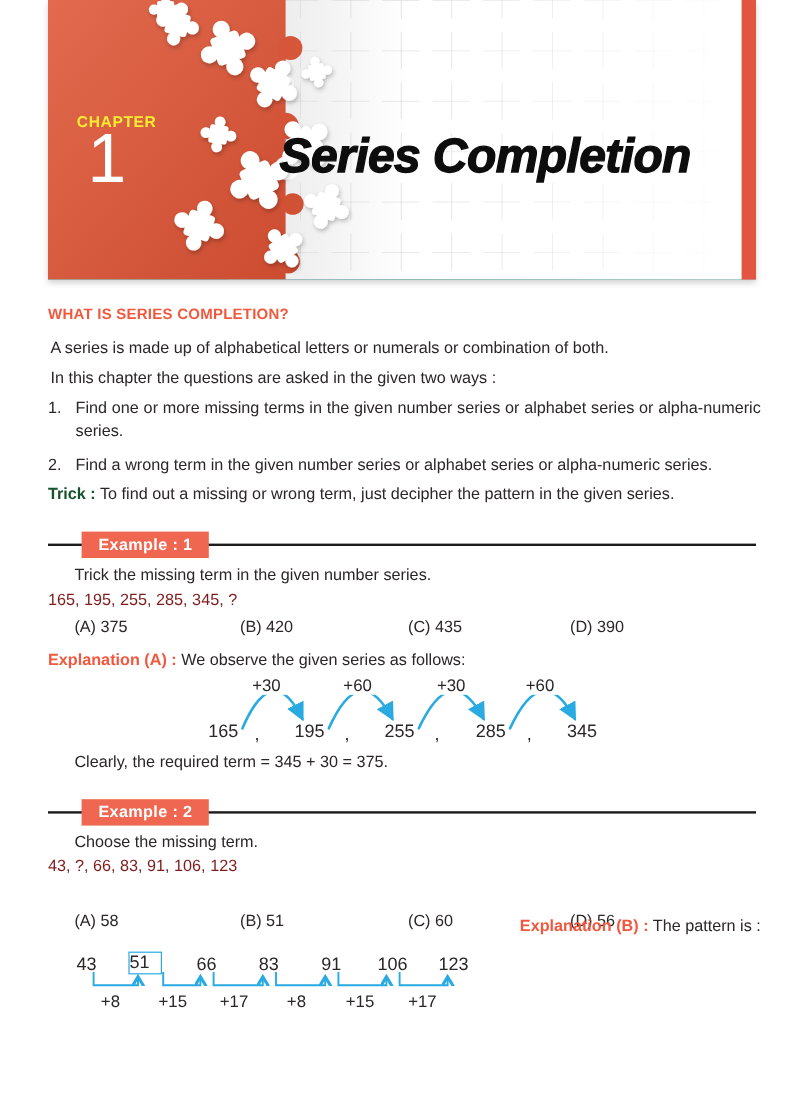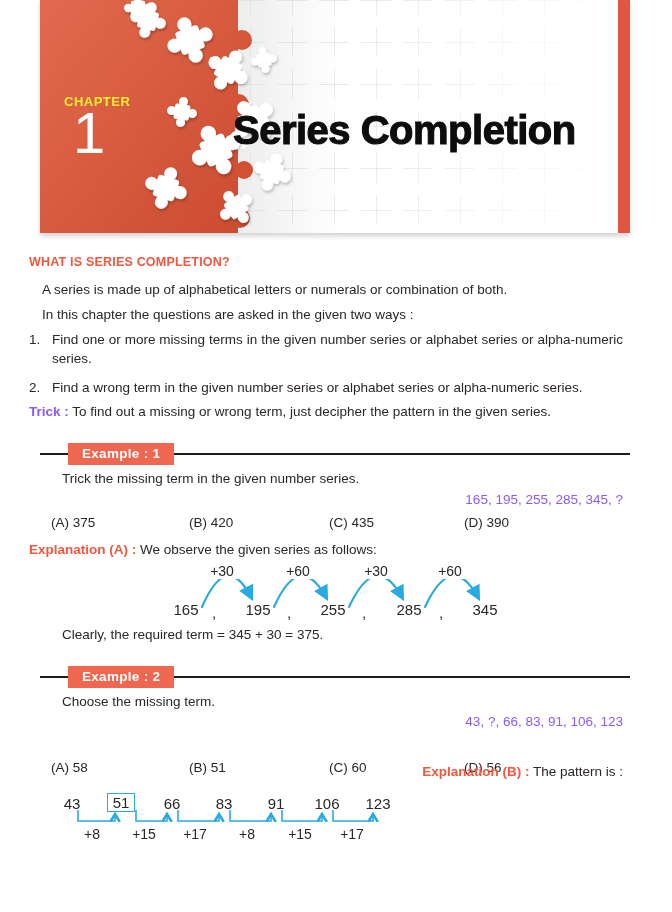--- a/index.html
+++ b/index.html
@@ -9,27 +9,27 @@
   
   .chapter-header{position:absolute;left:40px;top:0;width:590px;height:233px;background:#0f766e;
                   box-shadow:0 3px 5px rgba(0,0,0,0.18);}
   .chapter-header svg.art{position:absolute;left:0;top:0;}
   .chapter-label{position:absolute;left:24px;top:94px;font-size:13px;font-weight:bold;
                  color:#f9ed32;letter-spacing:.5px;z-index:3;}
   .chapter-number{position:absolute;left:33px;top:104px;font-size:58px;color:#ffffff;
                   font-weight:400;z-index:3;line-height:1;}
   .chapter-title{position:absolute;left:193px;top:108px;font-size:40px;font-weight:700;
                  color:#0d0d0d;-webkit-text-stroke:1.1px #0d0d0d;letter-spacing:-.5px;
-                 z-index:3;white-space:nowrap;}
+                 z-index:3;white-space:nowrap;font-style:italic;}
   .edge-strip{position:absolute;right:0;top:0;width:12px;height:233px;background:#e25540;z-index:2;}
 
   
-  .abs{position:absolute;left:29px;width:594px;}
+  .abs{position:absolute;left:40px;width:594px;}
   .h-orange{color:#f2583e;font-weight:bold;}
-  .c-cyan{color:#8b5cf6;font-weight:bold;}
+  .c-cyan{color:#14532d;font-weight:bold;}
   .body-txt{font-size:13.5px;line-height:19px;}
   .section-heading{top:255px;font-size:12.5px;font-weight:bold;color:#f2583e;letter-spacing:.2px;}
   .p1{top:280px;left:42px;}
   .p2{top:305px;left:42px;}
   .pt{display:flex;}
   .pt .num{width:23px;flex:none;}
   .pt1{top:330px;}
   .pt1 .txt{flex:1;text-align:justify;}
   .pt2{top:378px;}
   .pt2 .txt{white-space:nowrap;}
@@ -37,21 +37,21 @@
 
   
   .ex-header{position:absolute;left:40px;width:590px;height:22px;}
   .ex-header .rule{position:absolute;left:0;right:0;top:10px;height:1.5px;background:#1c1c1c;}
   .ex-badge{position:absolute;left:28px;top:0;background:#ef6750;color:#fff;font-weight:bold;
             font-size:13.5px;padding:3px 14px 4px;letter-spacing:.3px;}
   .ex1-header{top:443px;}
   .ex2-header{top:666px;}
 
   .q1{top:469px;left:62px;}
-  .series-line{text-align:right;color:#8b5cf6;font-size:13.5px;font-weight:normal;}
+  .series-line{text-align:left;color:#7f1d1d;font-size:13.5px;font-weight:normal;}
   .series1{top:492px;}
   .series2{top:714px;}
   .options{display:grid;grid-template-columns:138px 140px 135px auto;padding-left:22px;
            font-size:13.5px;}
   .options1{top:515px;}
   .options2{top:737px;margin-top:23px;}
   .expl1{top:540px;}
   .expl2{top:762px;text-align:right;}
   .q2{top:692px;left:62px;}
   .conclusion{top:625px;left:62px;}
@@ -61,21 +61,21 @@
   .diag1 svg{position:absolute;left:0;top:0;}
   .d1-num{position:absolute;top:40px;width:48px;text-align:center;font-size:15px;}
   .d1-comma{position:absolute;top:43px;width:8px;font-size:15px;}
   .d1-delta{position:absolute;top:2px;width:44px;text-align:center;font-size:14px;
             background:#fff;z-index:2;}
 
   
   .diag2{position:absolute;left:40px;top:790px;width:594px;height:60px;}
   .diag2 svg{position:absolute;left:0;top:0;}
   .d2-num{position:absolute;top:5px;width:44px;text-align:center;font-size:15px;}
-  .d2-box{position:absolute;left:67px;top:3px;width:26px;text-align:center;font-size:15px;
+  .d2-box{position:absolute;left:67px;top:3px;width:26px;text-align:left;font-size:15px;
           border:1.5px solid #29abe2;padding:0;}
   .d2-delta{position:absolute;top:36px;width:36px;text-align:center;font-size:14px;}
 </style>
 </head>
 <body>
 
 <div class="page">
 
   <div class="chapter-header">
     <svg class="art" width="590" height="233" viewBox="0 0 590 233">

